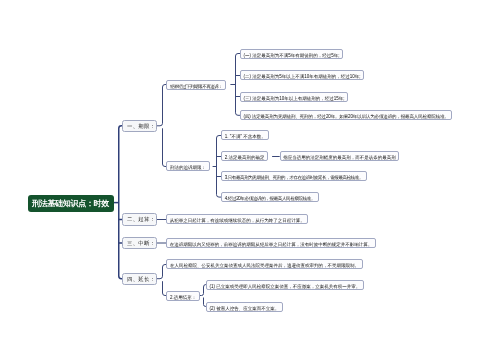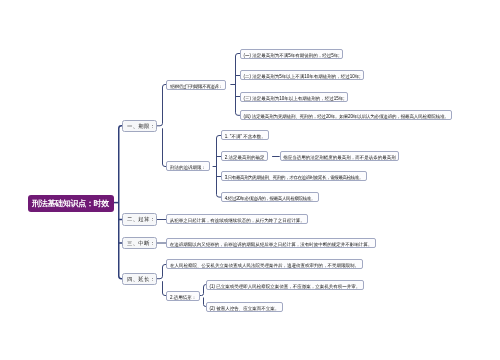--- a/index.html
+++ b/index.html
@@ -4,21 +4,21 @@
 <title>刑法基础知识点：时效</title>
 <style>
   html,body{margin:0;padding:0;}
   body{width:500px;height:360px;background:#ffffff;overflow:hidden;
        font-family:"Liberation Sans","DejaVu Sans",sans-serif;
        -webkit-font-smoothing:antialiased;}
   #map{position:relative;width:500px;height:360px;}
   svg.links{position:absolute;left:0;top:0;width:500px;height:360px;}
   .node{position:absolute;box-sizing:border-box;display:block;
         white-space:nowrap;}
-  .root{background:#701a75;color:#ffffff;border-radius:3px;font-size:8px;
+  .root{background:#14532d;color:#ffffff;border-radius:3px;font-size:8px;
         font-weight:700;letter-spacing:-0.3px;text-align:center;
         width:86px;height:17px;line-height:17px;}
   .l2{background:#f6f7f9;border:1px solid #a1a8c0;border-radius:2.5px;color:#1d1d1d;
       font-size:5.4px;text-align:left;letter-spacing:0.28px;padding-left:4px;
       width:35px;height:12.5px;line-height:11.5px;}
   .l3,.l4,.l5{background:#fcfcfe;border:1px solid #a2a9c3;border-radius:2px;
       color:#101010;font-size:4.5px;padding:0 2.6px;width:max-content;height:10px;
       line-height:11px;}
 </style>
 </head>

